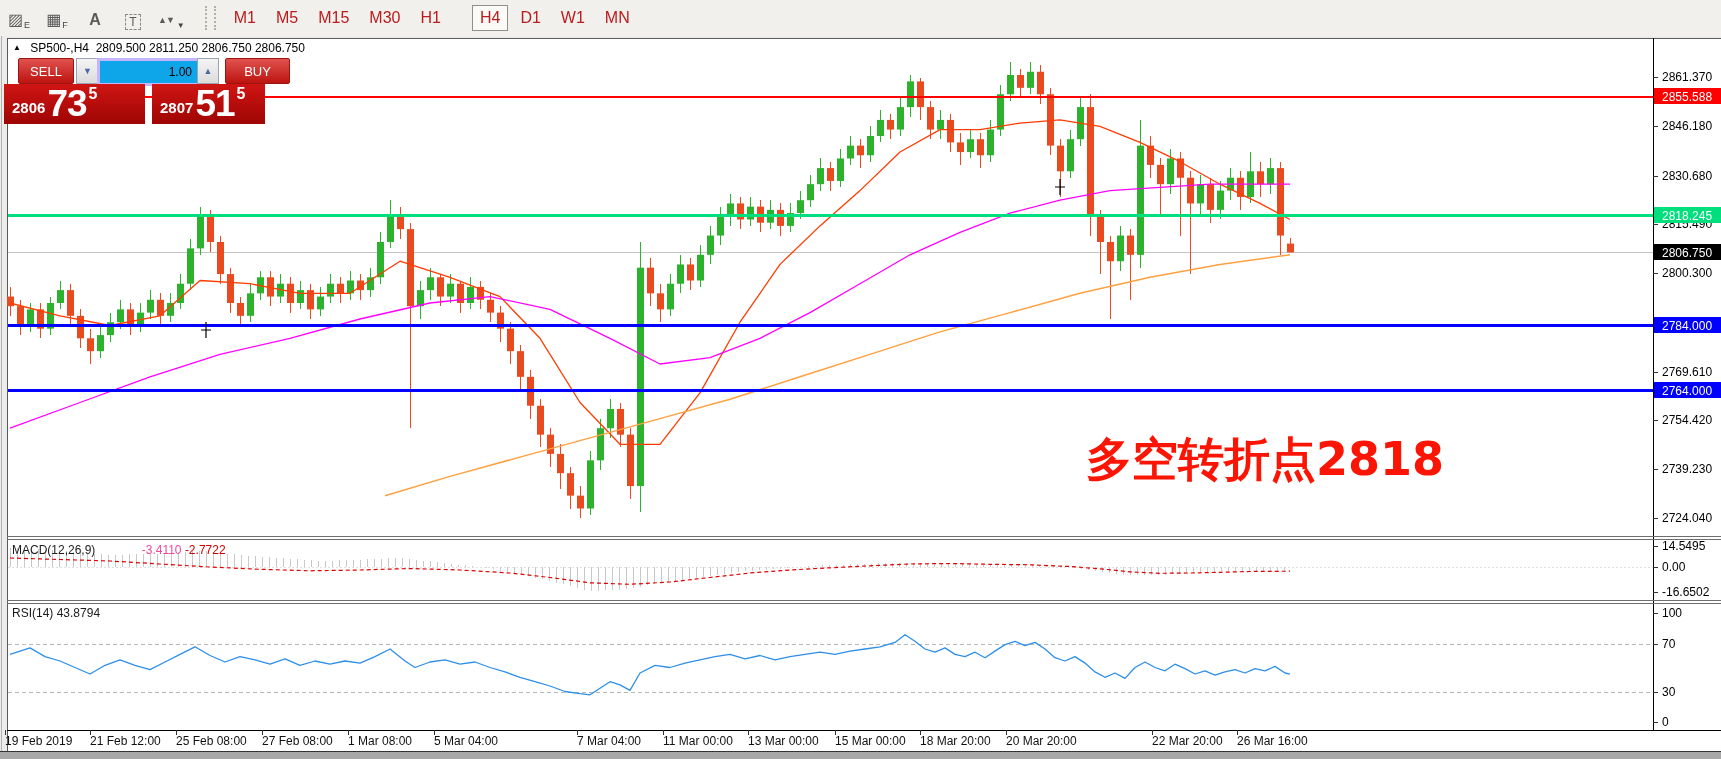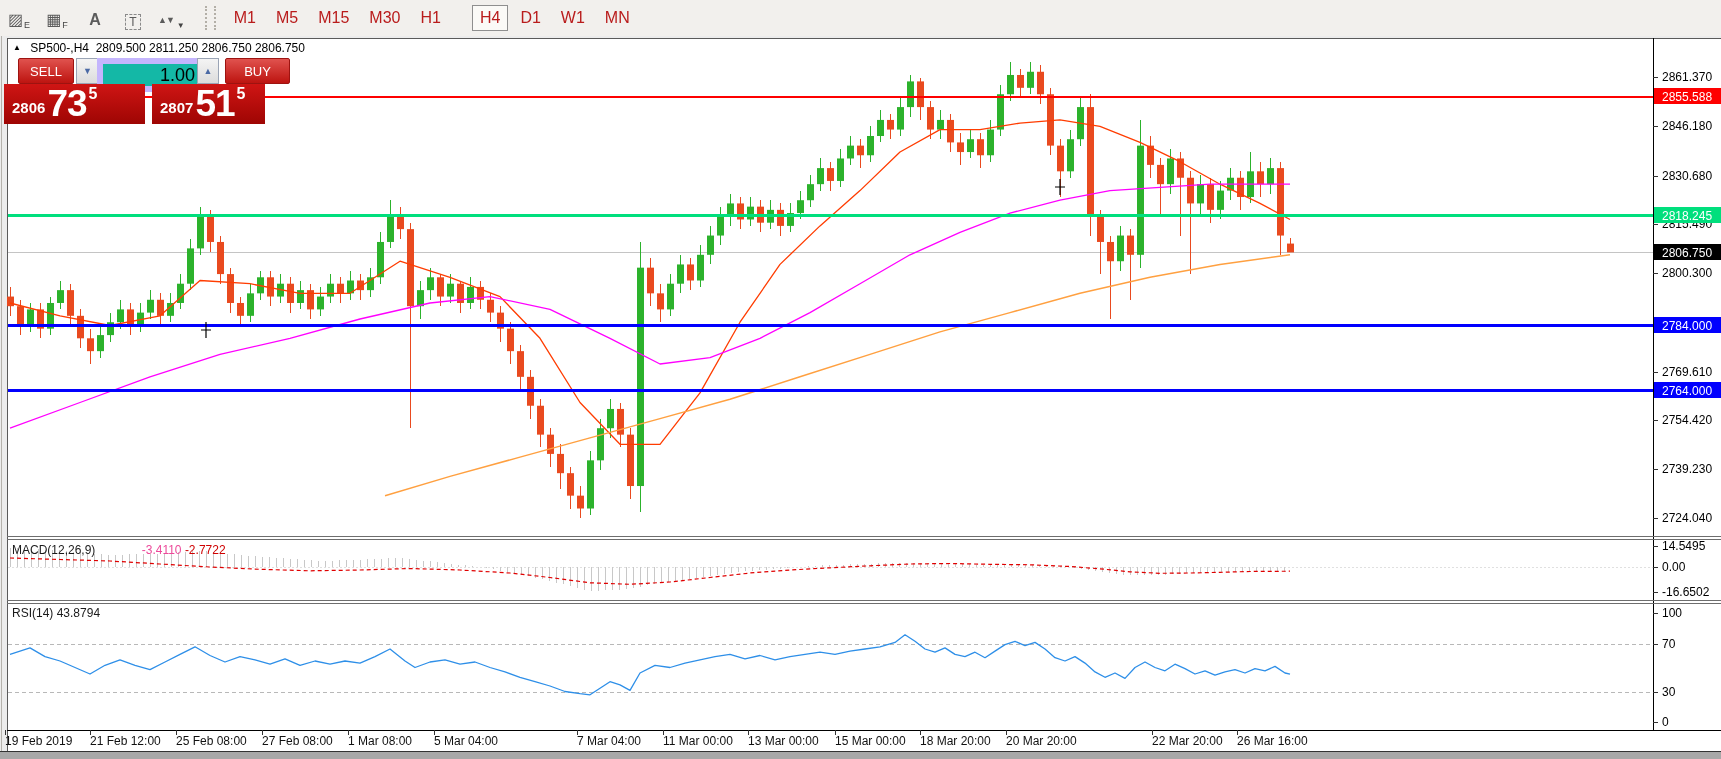--- a/index.html
+++ b/index.html
@@ -27,21 +27,21 @@
   .title{position:absolute;left:13px;top:41px;font-size:12px;color:#000;white-space:nowrap;z-index:5;}
   .title .tri{font-size:8px;vertical-align:2px;margin-right:6px;}
   .title b{font-weight:400;}
   
   .tw{position:absolute;left:0;top:0;z-index:6;}
   .btn{position:absolute;display:flex;align-items:center;justify-content:center;color:#fff;
        font-size:13px;font-weight:normal;background:linear-gradient(#e0524e,#bd1410);
        border:1px solid #9d1310;border-radius:2px;cursor:pointer;}
   .spin{position:absolute;display:flex;align-items:center;justify-content:center;
         background:linear-gradient(#f4f4f4,#dcdcdc);border:1px solid #9aa4b5;color:#4a69a5;font-size:9px;cursor:pointer;}
-  .vol{position:absolute;background:#14b8a6;border:6px solid #c4b5fd;font-size:18px;color:#000;
+  .vol{position:absolute;background:#0ea5e9;border:3px solid #c4b5fd;font-size:12px;color:#000;
        text-align:right;padding:0 8px;display:flex;align-items:center;justify-content:flex-end;}
   .quote{position:absolute;background:linear-gradient(#cf1514,#9e0503);color:#fff;
          display:flex;align-items:flex-end;padding:2px 6px 5px 8px;cursor:pointer;}
   .quote .sm{font-size:15px;font-weight:bold;margin-right:2px;margin-bottom:3px;}
   .quote .big{font-size:37px;font-weight:bold;line-height:30px;letter-spacing:-1px;}
   .quote .sup{font-size:16px;font-weight:bold;margin-left:2px;margin-bottom:16px;}
   
   .indlab{position:absolute;font-size:12px;color:#1a1a1a;z-index:4;white-space:nowrap;}
   .indlab .v1{color:#ec4899;margin-left:43px;}
   .indlab .v2{color:#cf0000;}
@@ -677,14 +677,15 @@
   <div class="indlab" style="left:12px;top:543px;">
     <span>MACD(12,26,9)</span>
     <span class="v1">-3.4110</span>
     <span class="v2">-2.7722</span>
   </div>
   <div class="indlab" style="left:12px;top:606px;">
     <span>RSI(14)</span>
     <span>43.8794</span>
   </div>
 
+  <div class="anno">多空转折点2818</div>
 
 </div>
 
 </body></html>

